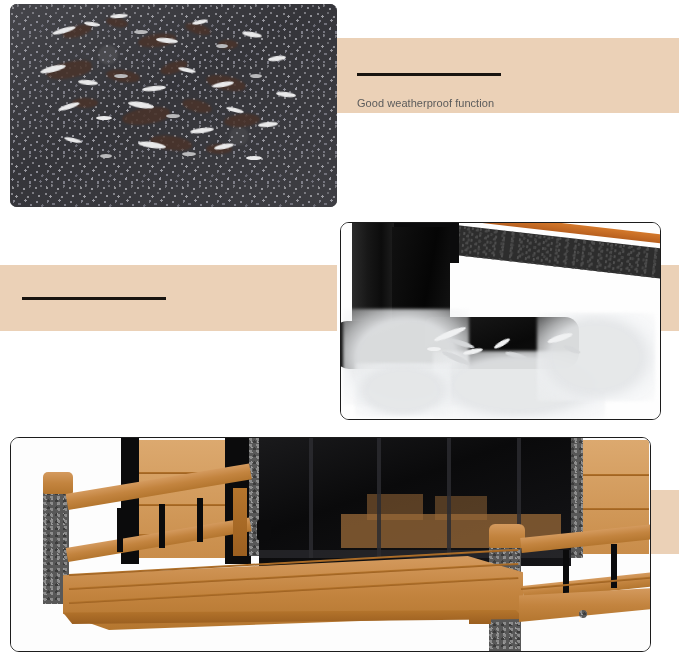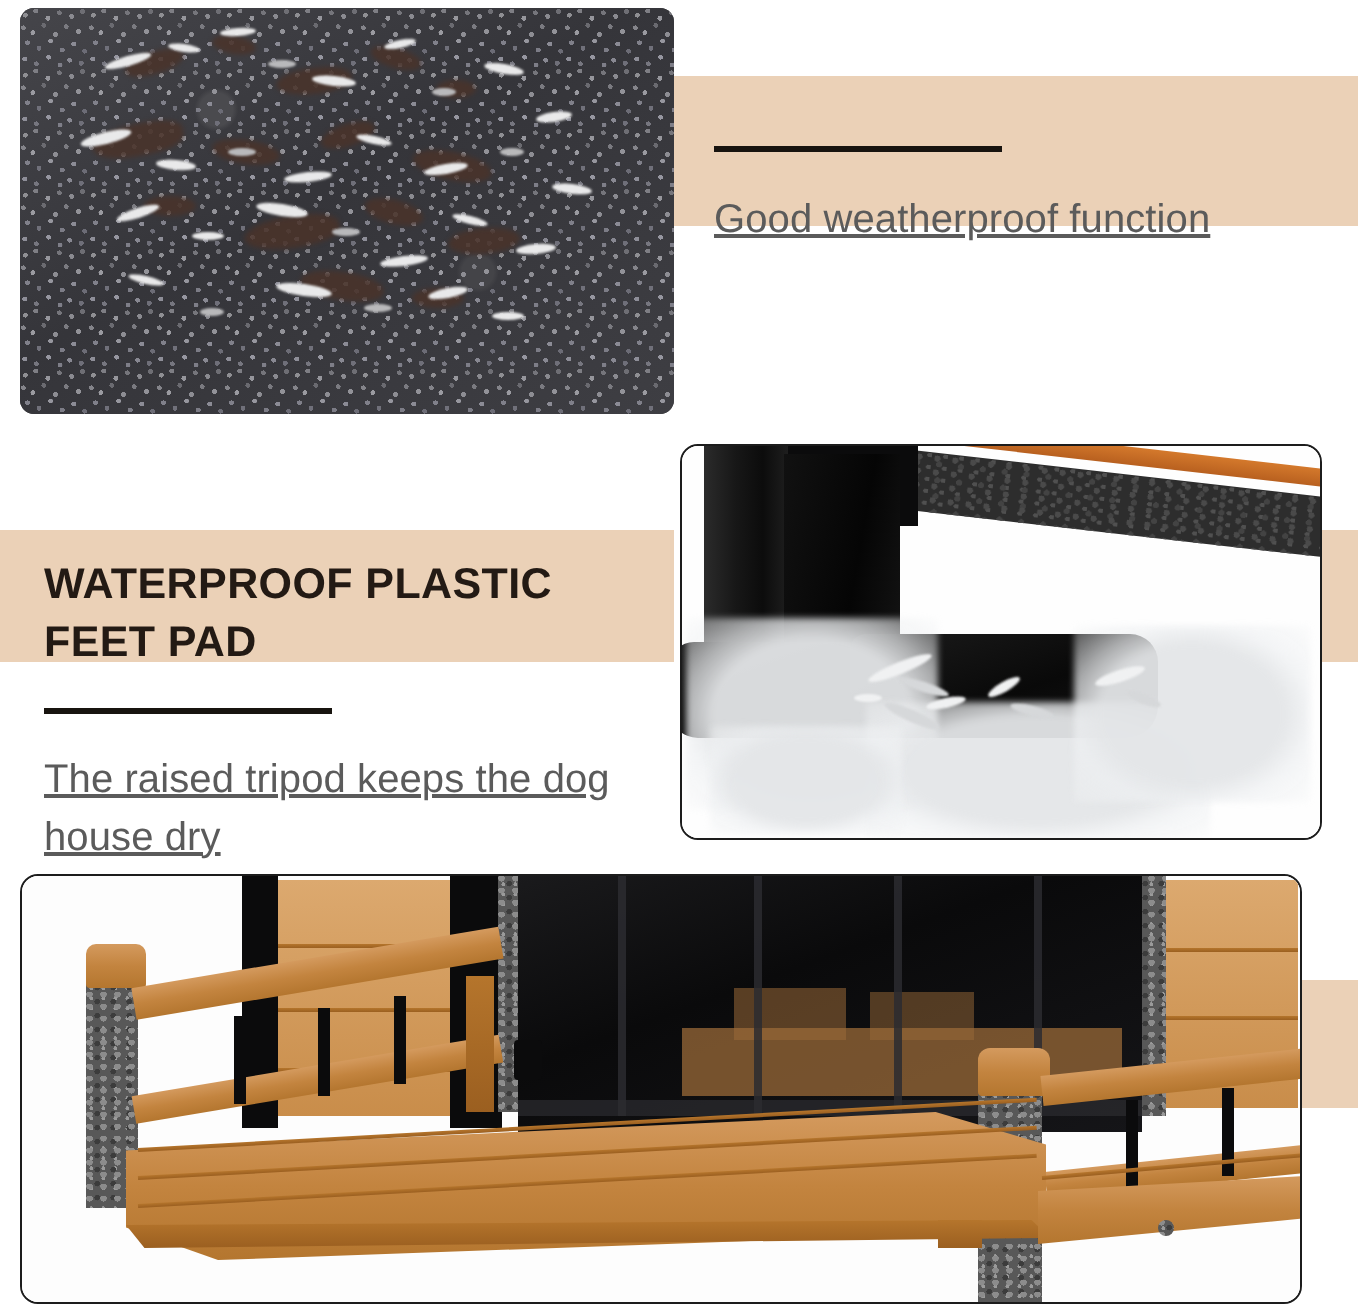--- a/index.html
+++ b/index.html
@@ -20,23 +20,22 @@
   #band-2b{ left: 661px; top: 265px; width: 18px;  height: 66px; }
 
   
   .txt { position: absolute; z-index: 5; }
   .title {
     font-size: 21.5px; font-weight: bold; color: #231a14;
     letter-spacing: 0.2px; line-height: 1.33; text-transform: uppercase;
   }
   .rule { height: 3px; background: #18140f; }
   .desc {
-    font-size: 20px; color: #5b5b5b; line-height: 1.42;
+    font-size: 11px; color: #5b5b5b; line-height: 1.42;
     letter-spacing: 0.05px;
-    text-decoration: underline;
   }
 
   #txt-1 { left: 357px; top: 52px;  width: 310px; }
   #txt-1 .rule { width: 144px; margin-top: 21px; }
   #txt-1 .desc { margin-top: 20px; }
 
   #txt-2 { left: 22px;  top: 278px; width: 310px; }
   #txt-2 .rule { width: 144px; margin-top: 19px; }
   #txt-2 .desc { margin-top: 19px; }
 
@@ -214,23 +213,21 @@
     <div class="droplet" style="left:54px;  top:134px; width:18px; height:4px; border-radius:50%; transform:rotate(13deg);"></div>
     <span class="sr">Close-up of dark granular asphalt roofing shingle with beaded water droplets on the surface</span>
   </div>
 
   <div class="txt" id="txt-1">
     <div class="rule"></div>
     <div class="desc">Good weatherproof function</div>
   </div>
 
   <div class="txt" id="txt-2">
-    <div class="title">WATERPROOF PLASTIC FEET PAD</div>
     <div class="rule"></div>
-    <div class="desc">The raised tripod keeps the dog house dry</div>
   </div>
 
   <div class="photo framed" id="photo-2">
     <div class="bg"></div>
 
     <div class="beam-dark" style="left:44px; top:-6px; width:286px; height:30px; transform:rotate(6.5deg); transform-origin:left center;"></div>
     <div class="beam-wood" style="left:80px; top:-16px; width:252px; height:9px; transform:rotate(6.5deg); transform-origin:left center;"></div>
     <div class="darkgap" style="left:44px; top:-2px; width:74px; height:42px;"></div>
 
     <div class="leg" style="left:11px; top:0px; width:42px; height:112px;"></div>

